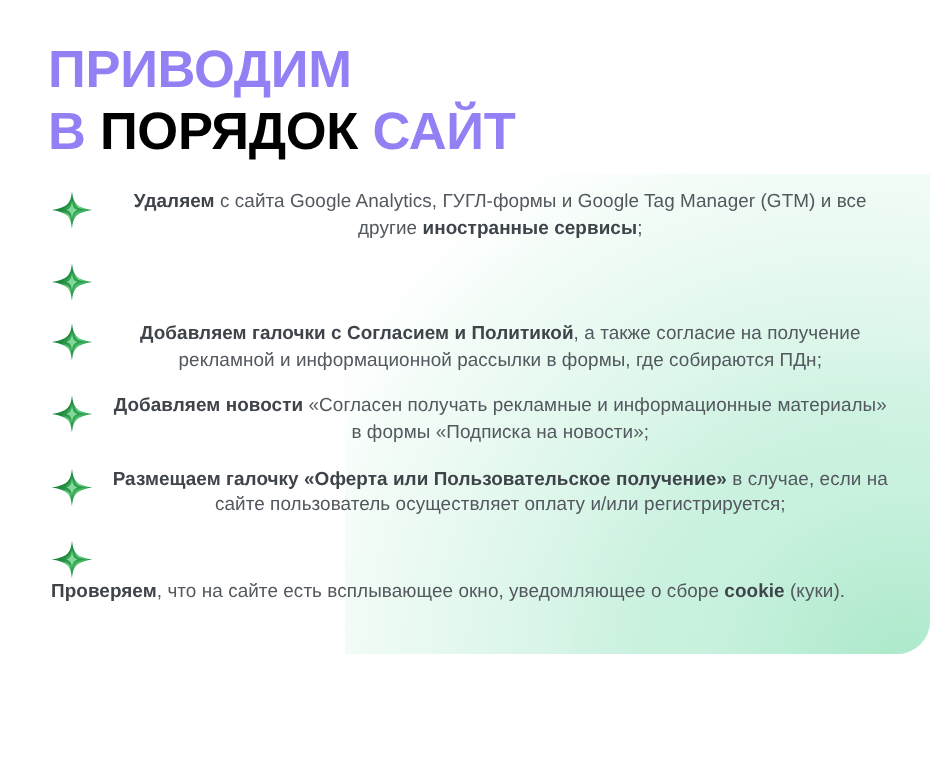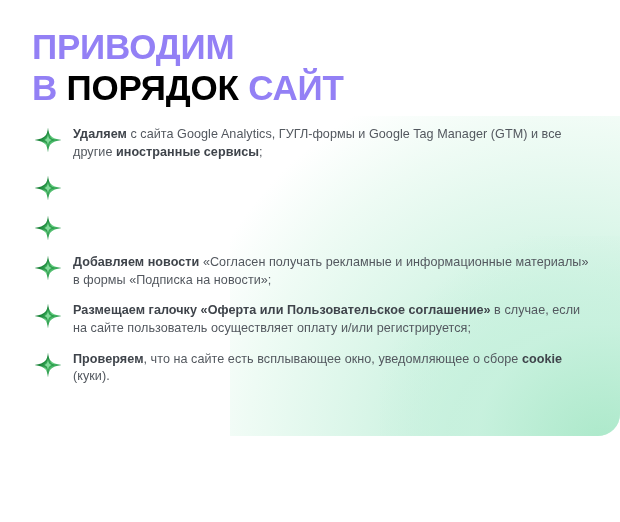--- a/index.html
+++ b/index.html
@@ -84,22 +84,23 @@
     margin: 0;
     padding: 18px 0 0 0;
     list-style: none;
   }
   .item {
     position: relative;
     display: flex;
     align-items: flex-start;
     padding: 0 26px 0 34px;
     margin-bottom: 13px;
-  }
-  .item:last-child { margin-bottom: 0; }
+    text-align: center;
+  }
+  .item:last-child { margin-bottom: 0; flex-direction: column; }
 
   .bullet {
     flex: 0 0 auto;
     width: 28px;
     height: 26px;
     margin-top: 1px;
     margin-right: 11px;
   }
   .bullet svg { display: block; }
 
@@ -194,20 +195,21 @@
                   <stop offset="0%" stop-color="#0e7a31"></stop>
                   <stop offset="50%" stop-color="#35a855"></stop>
                   <stop offset="100%" stop-color="#0a5c24"></stop>
                 </linearGradient>
               </defs>
               <path d="M14 0.5 C14.9 8.2 16.4 11.3 27.5 13 C16.4 14.7 14.9 17.8 14 25.5 C13.1 17.8 11.6 14.7 0.5 13 C11.6 11.3 13.1 8.2 14 0.5 Z" fill="url(#gStar)"></path>
               <path d="M14 3.2 C14.7 9.4 15.6 11.6 22.6 13 C15.6 14.4 14.7 16.6 14 22.8 C13.3 16.6 12.4 14.4 5.4 13 C12.4 11.6 13.3 9.4 14 3.2 Z" fill="url(#gStar2)" opacity="0.95"></path>
               <path d="M14 6.5 C14.4 10.6 14.8 11.9 17.6 13 C14.8 14.1 14.4 15.4 14 19.5 C13.6 15.4 13.2 14.1 10.4 13 C13.2 11.9 13.6 10.6 14 6.5 Z" fill="#8fe3a6" opacity="0.85"></path>
             </svg>
           </span>
+          <div class="item-text"><b>Добавляем галочки с Согласием и Политикой</b><span class="seg-regular">, а также согласие на получение рекламной и информационной рассылки в формы, где собираются ПДн;</span></div>
         </li>
         <li class="item">
           <span class="bullet">
             <svg width="28" height="26" viewBox="0 0 28 26" xmlns="http://www.w3.org/2000/svg">
               <defs>
                 <linearGradient id="gStar" x1="0" y1="0" x2="1" y2="1">
                   <stop offset="0%" stop-color="#0d6b2a"></stop>
                   <stop offset="38%" stop-color="#1d8a3c"></stop>
                   <stop offset="55%" stop-color="#6fd88a"></stop>
                   <stop offset="75%" stop-color="#138a39"></stop>
@@ -241,21 +243,21 @@
                   <stop offset="0%" stop-color="#0e7a31"></stop>
                   <stop offset="50%" stop-color="#35a855"></stop>
                   <stop offset="100%" stop-color="#0a5c24"></stop>
                 </linearGradient>
               </defs>
               <path d="M14 0.5 C14.9 8.2 16.4 11.3 27.5 13 C16.4 14.7 14.9 17.8 14 25.5 C13.1 17.8 11.6 14.7 0.5 13 C11.6 11.3 13.1 8.2 14 0.5 Z" fill="url(#gStar)"></path>
               <path d="M14 3.2 C14.7 9.4 15.6 11.6 22.6 13 C15.6 14.4 14.7 16.6 14 22.8 C13.3 16.6 12.4 14.4 5.4 13 C12.4 11.6 13.3 9.4 14 3.2 Z" fill="url(#gStar2)" opacity="0.95"></path>
               <path d="M14 6.5 C14.4 10.6 14.8 11.9 17.6 13 C14.8 14.1 14.4 15.4 14 19.5 C13.6 15.4 13.2 14.1 10.4 13 C13.2 11.9 13.6 10.6 14 6.5 Z" fill="#8fe3a6" opacity="0.85"></path>
             </svg>
           </span>
-          <div class="item-text"><b>Размещаем галочку «Оферта или Пользовательское соглашение»</b><span class="seg-regular"> в случае, если на сайте пользователь осуществляет оплату и/или регистрируется;</span></div>
+          <div class="item-text"><b>Размещаем галочку «Оферта или Пользовательское получение»</b><span class="seg-regular"> в случае, если на сайте пользователь осуществляет оплату и/или регистрируется;</span></div>
         </li>
         <li class="item">
           <span class="bullet">
             <svg width="28" height="26" viewBox="0 0 28 26" xmlns="http://www.w3.org/2000/svg">
               <defs>
                 <linearGradient id="gStar" x1="0" y1="0" x2="1" y2="1">
                   <stop offset="0%" stop-color="#0d6b2a"></stop>
                   <stop offset="38%" stop-color="#1d8a3c"></stop>
                   <stop offset="55%" stop-color="#6fd88a"></stop>
                   <stop offset="75%" stop-color="#138a39"></stop>

